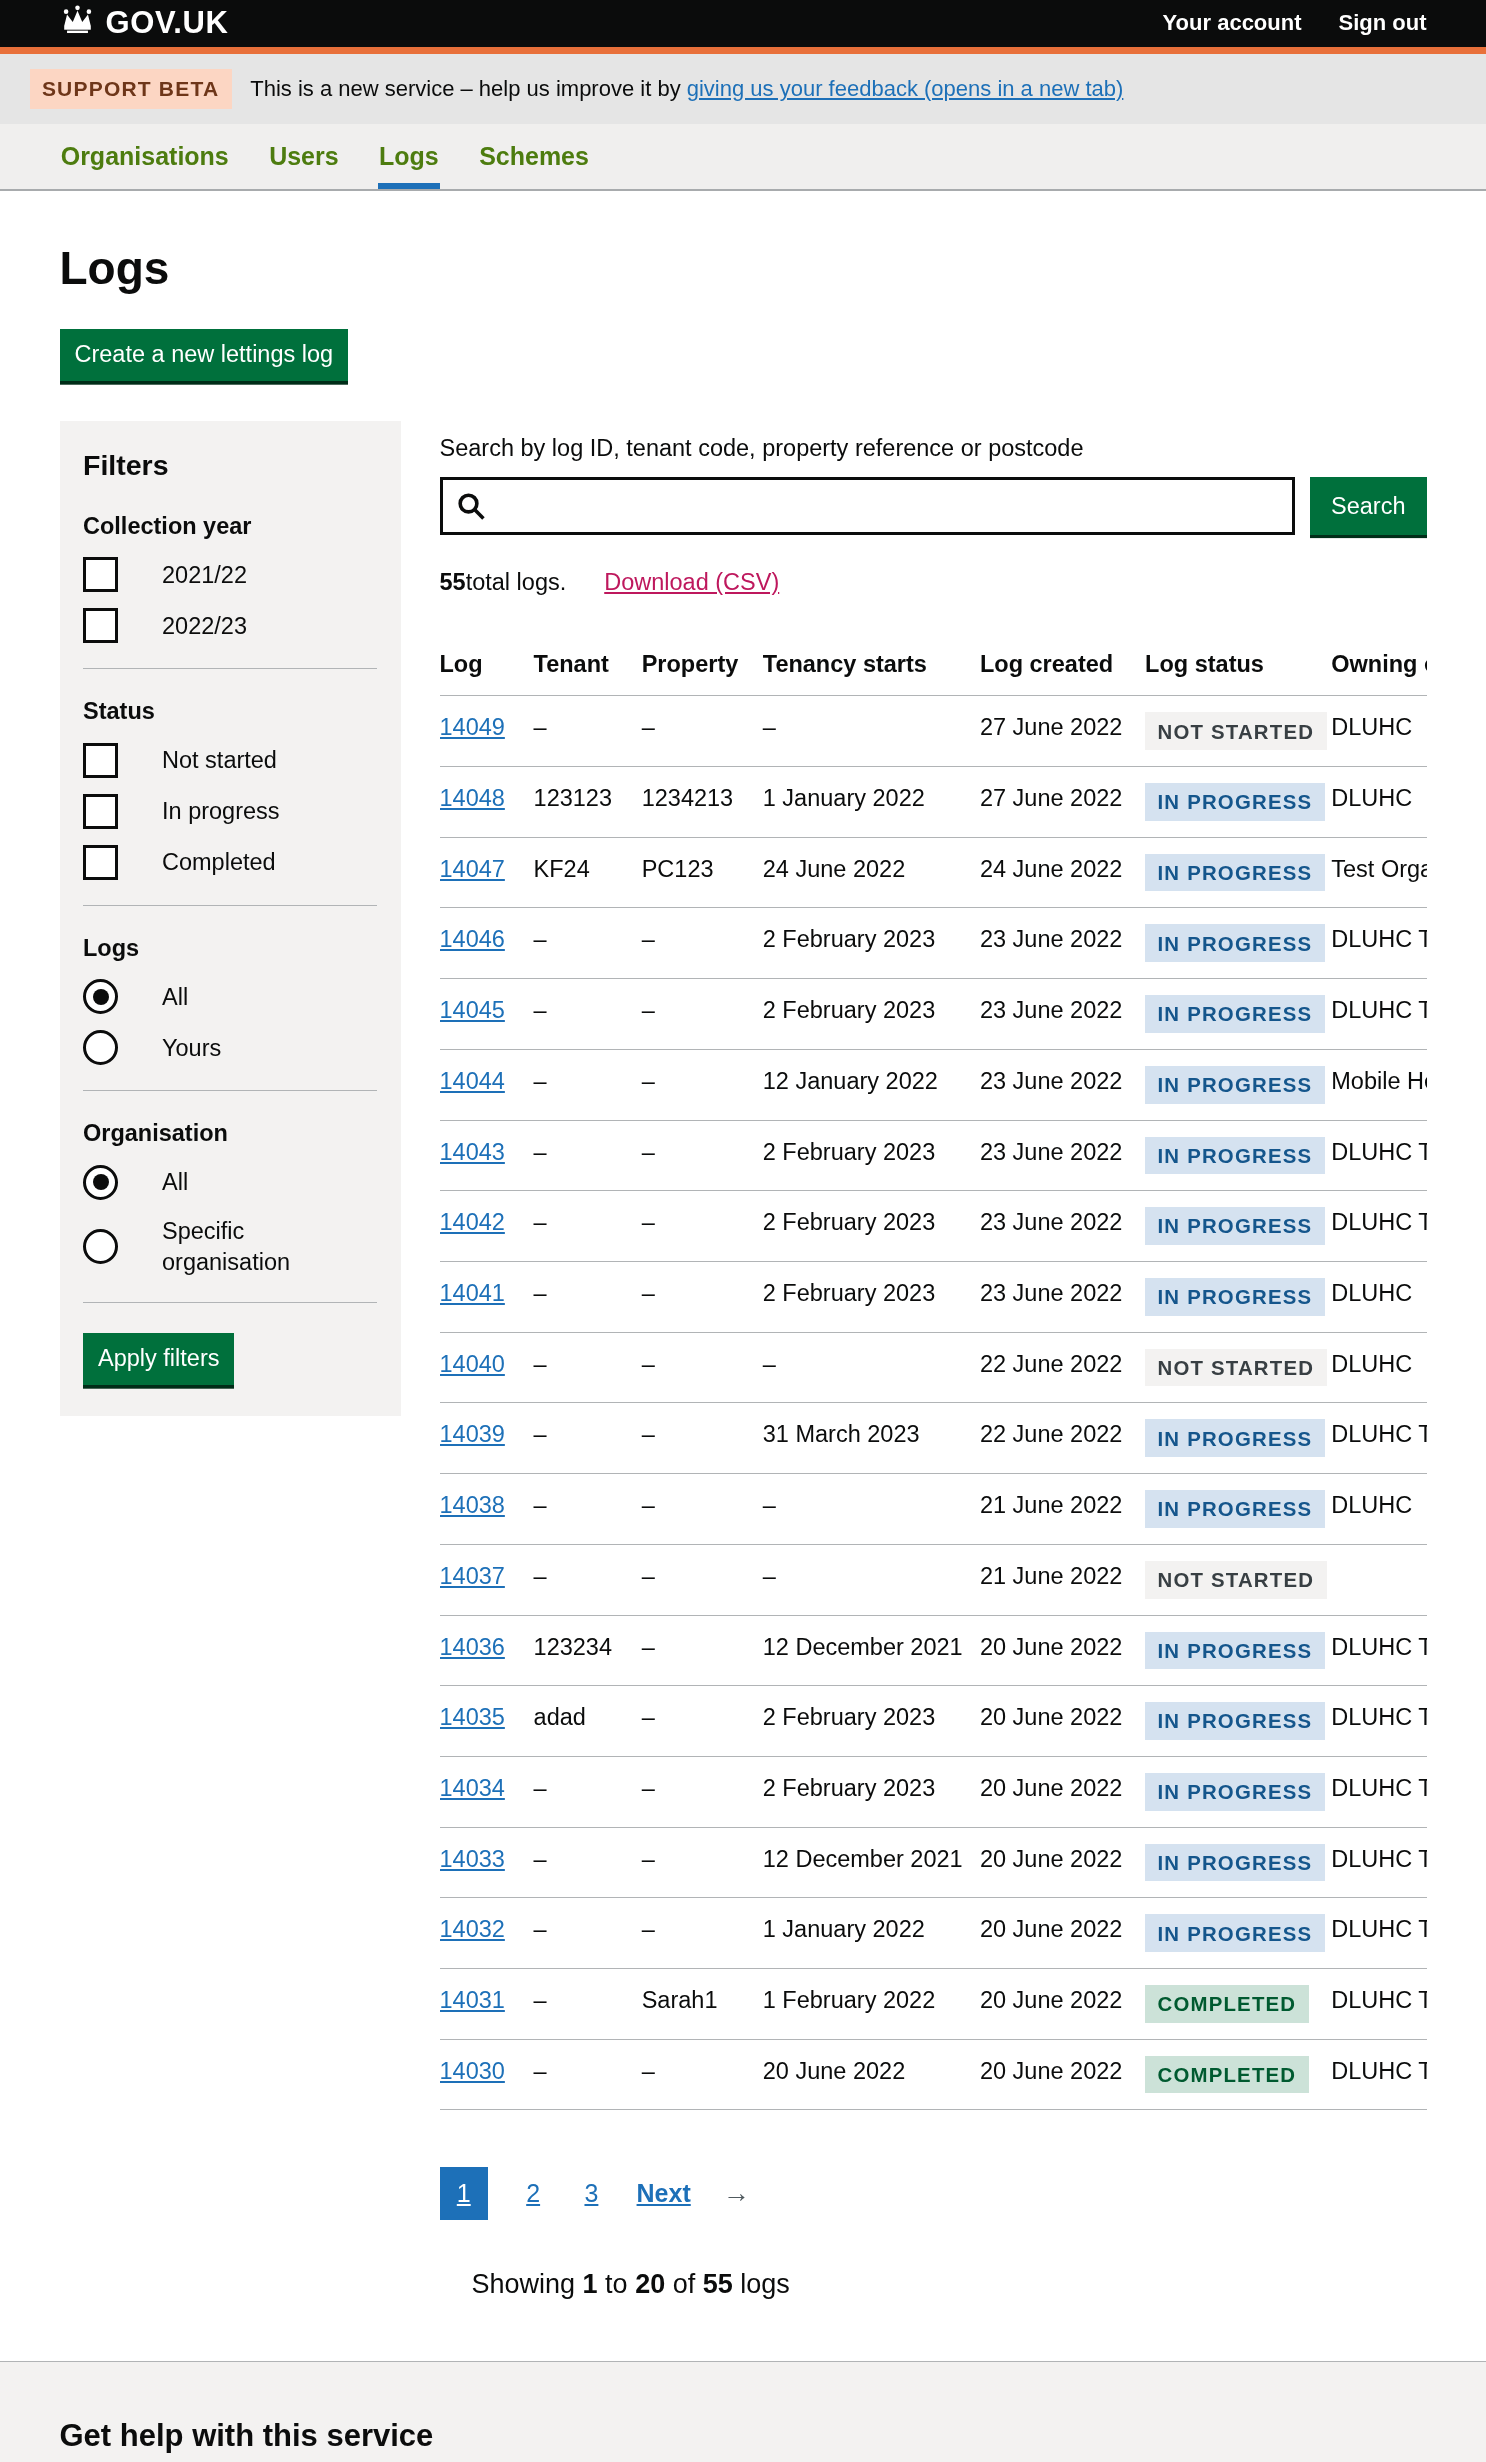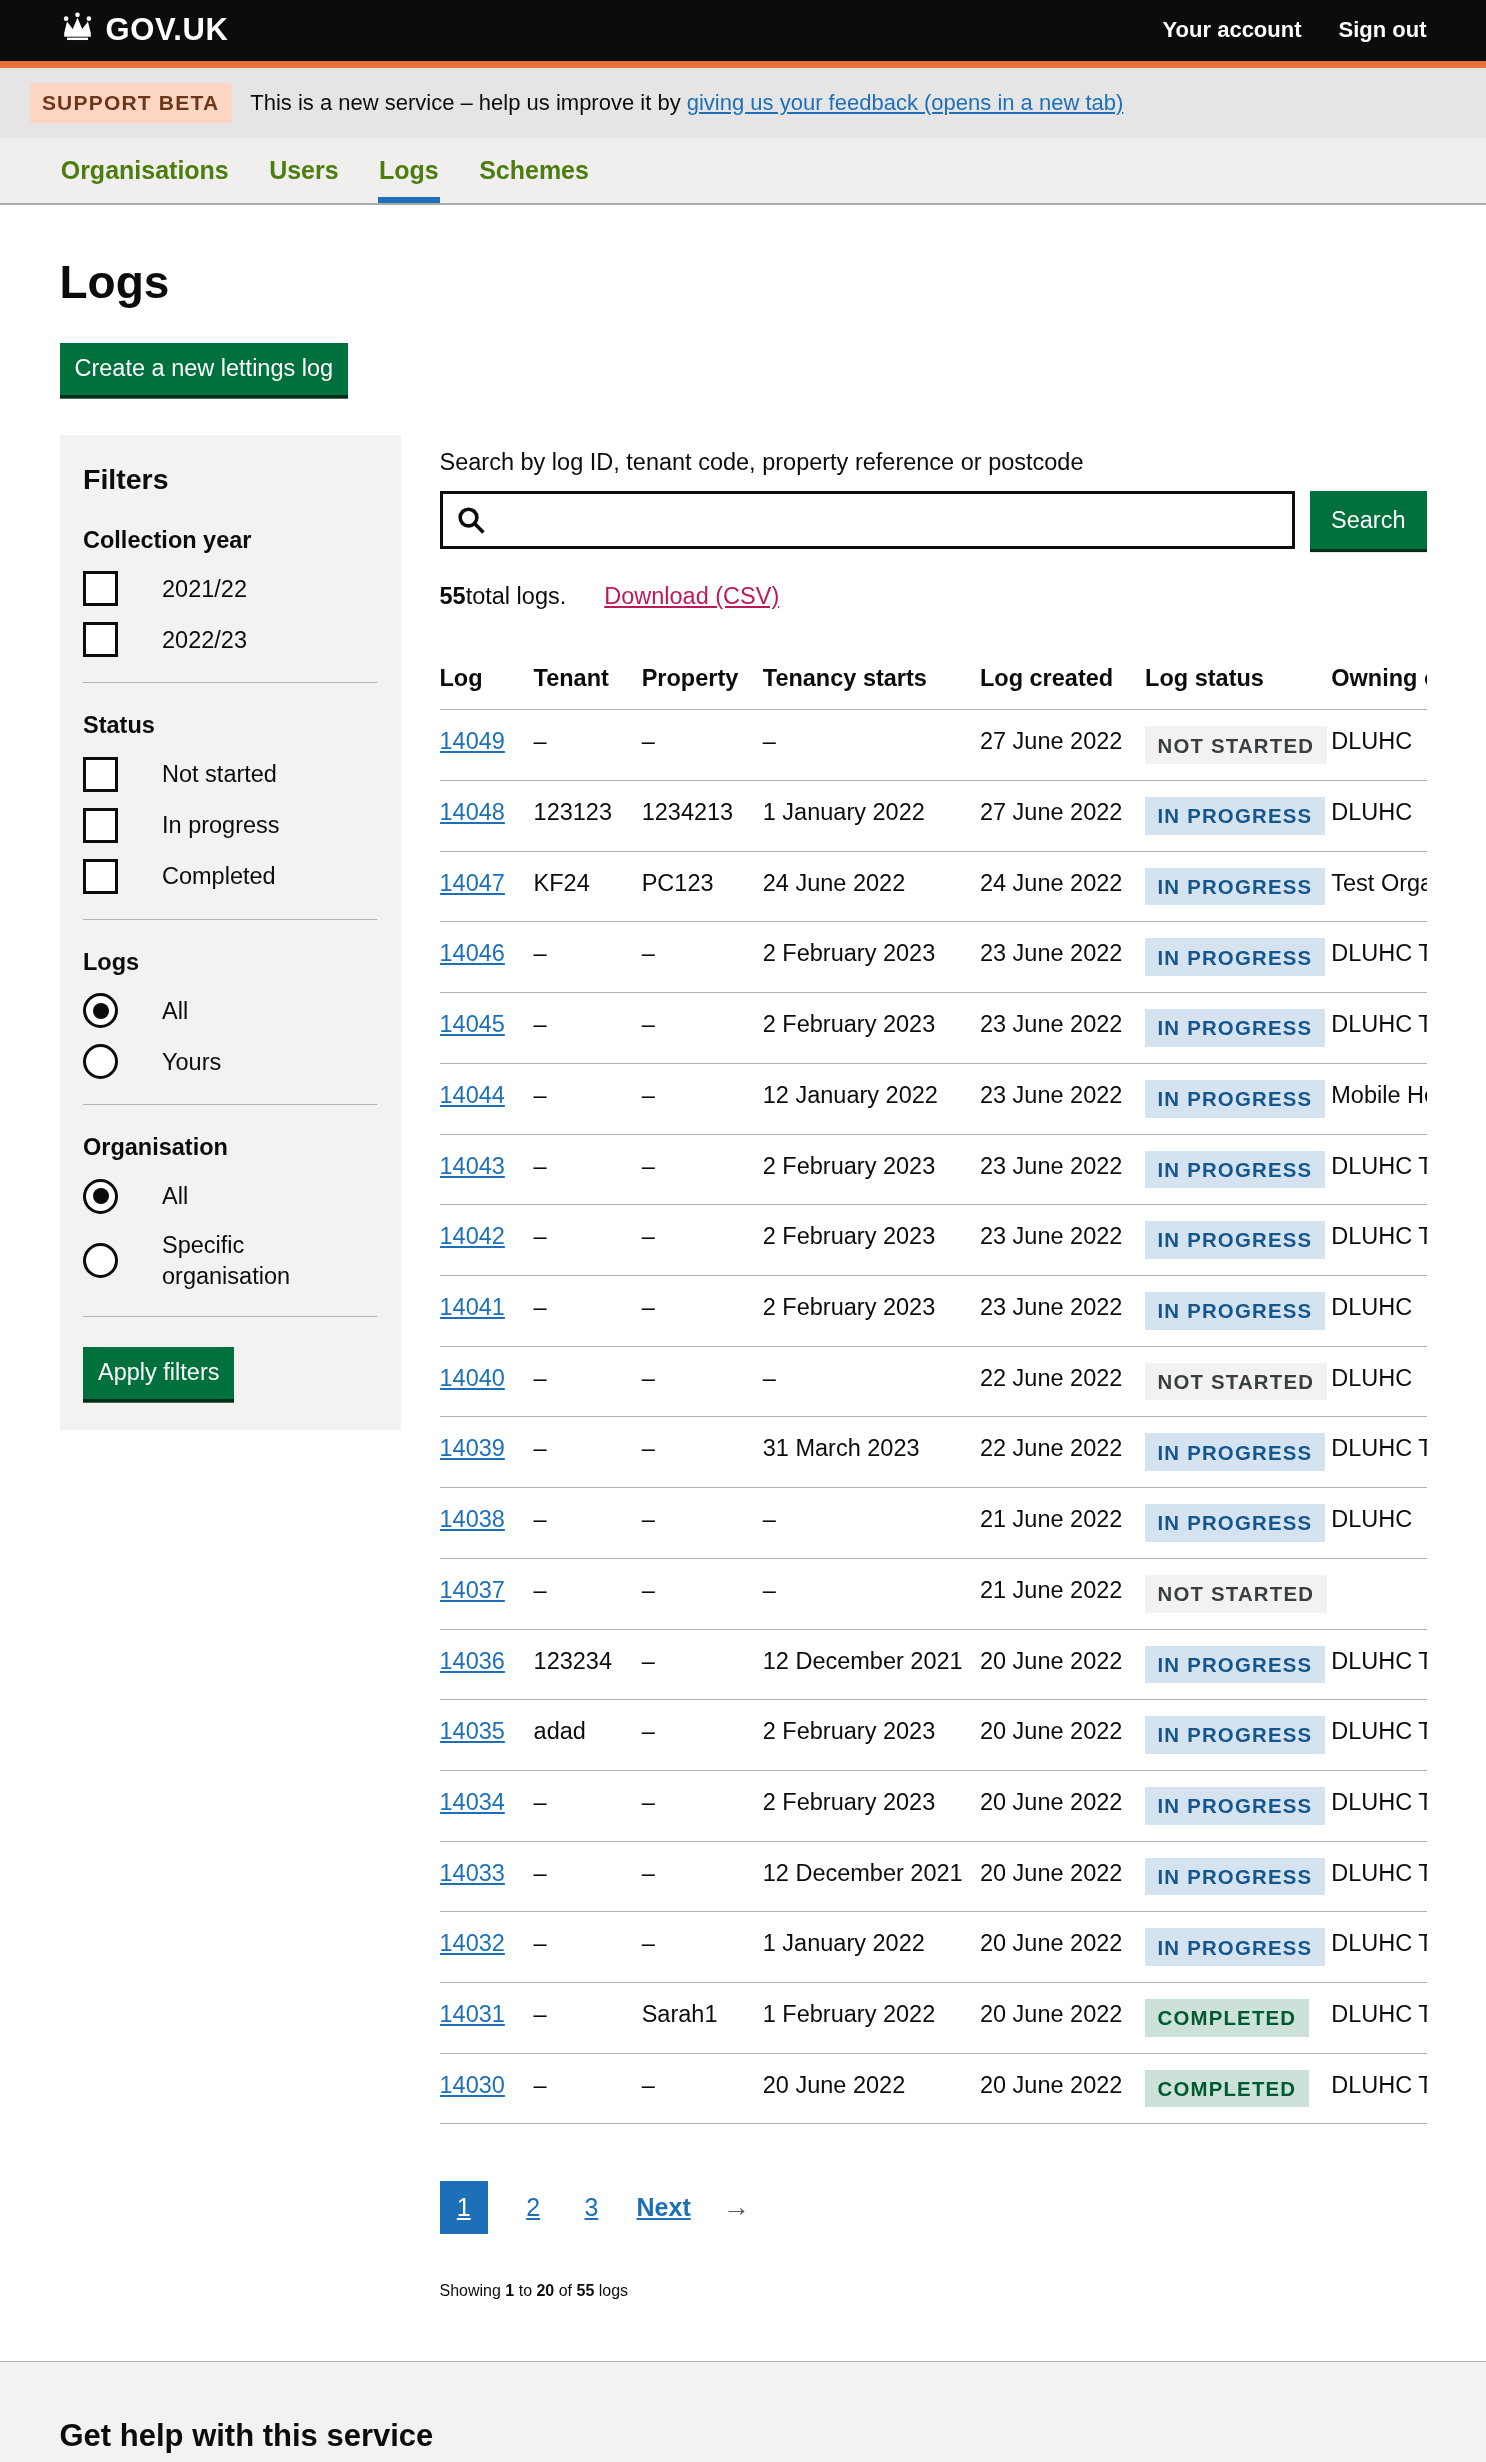--- a/index.html
+++ b/index.html
@@ -12,21 +12,21 @@
     background: #ffffff;
     color: #0b0c0c;
     font-family: "Liberation Sans", sans-serif;
     font-size: 23.5px;
     line-height: 1.3;
   }
   .container { width: 1427px; margin: 0 auto; padding: 0 30px; }
 
   
   .page-header { background: #0b0c0c; border-bottom: 7.4px solid #e8703a; }
-  .header-inner { display: flex; align-items: center; height: 61px; }
+  .header-inner { display: flex; align-items: center; height: 47px; }
   .logo-link { display: flex; align-items: center; gap: 11px; color: #fff; text-decoration: none; }
   .logo-text { font-size: 31px; font-weight: bold; letter-spacing: 0.6px; }
   .service-name { color: #fff; font-size: 26px; margin-left: 20px; text-decoration: none; }
   .header-links { margin-left: auto; display: flex; gap: 37px; text-align: center; }
   .header-links a { color: #fff; font-size: 22px; font-weight: bold; text-decoration: none; }
 
   
   .phase-banner { background: #e5e5e5; }
   .phase-inner { display: flex; align-items: center; gap: 18.6px; padding: 15px 0; }
   .beta-tag {
@@ -99,21 +99,21 @@
   .tag--grey  { background: #f3f2f1; color: #383f43; }
   .tag--blue  { background: #d5e2f0; color: #15568c; }
   .tag--green { background: #cce2d8; color: #005a30; }
 
   
   .pagination { margin-top: 57px; display: flex; align-items: center; gap: 32px; font-size: 25px; }
   .page-link { color: #1d70b8; text-decoration: underline; padding: 10px 6.2px; }
   .page-link.current { background: #1d70b8; color: #fff; padding: 10px 17.3px; }
   .next-link { color: #1d70b8; font-weight: bold; text-decoration: underline; }
   .arrow { color: #505a5f; font-size: 27px; text-decoration: none; }
-  .showing-line { margin-top: 47px; font-size: 16px; }
+  .showing-line { margin-top: 47px; font-size: 27px; margin-left: 32px; }
   .showing-line b { font-weight: bold; }
 
   
   .site-footer { background: #f3f2f1; border-top: 0.6px solid #b1b4b6; margin-top: 59px; flex: 1; }
   .footer-inner { position: relative; padding-top: 54px; }
   .footer-heading { font-size: 31px; font-weight: bold; }
 </style>
 </head>
 <body>
 

